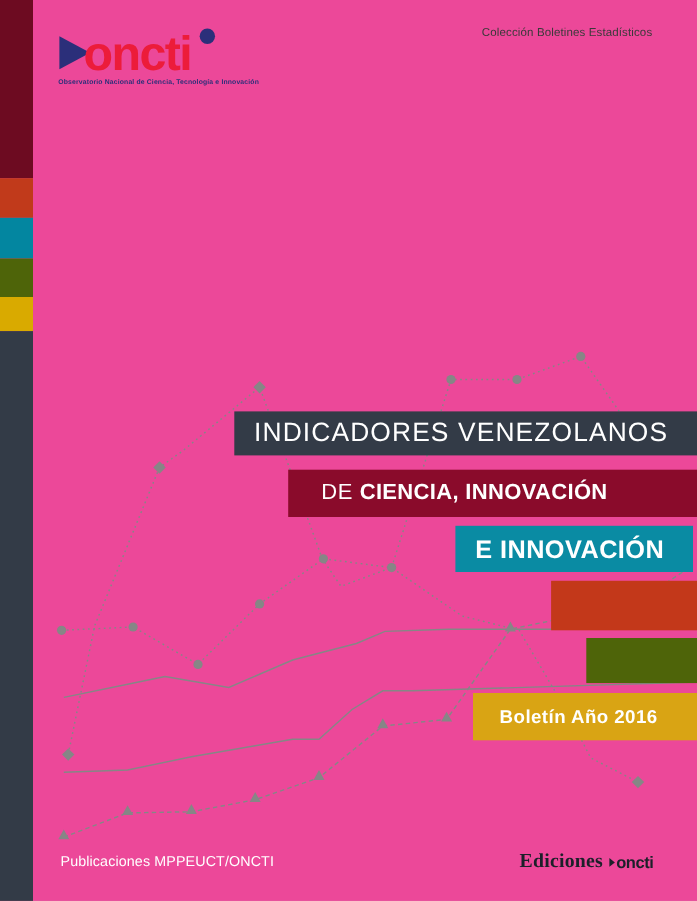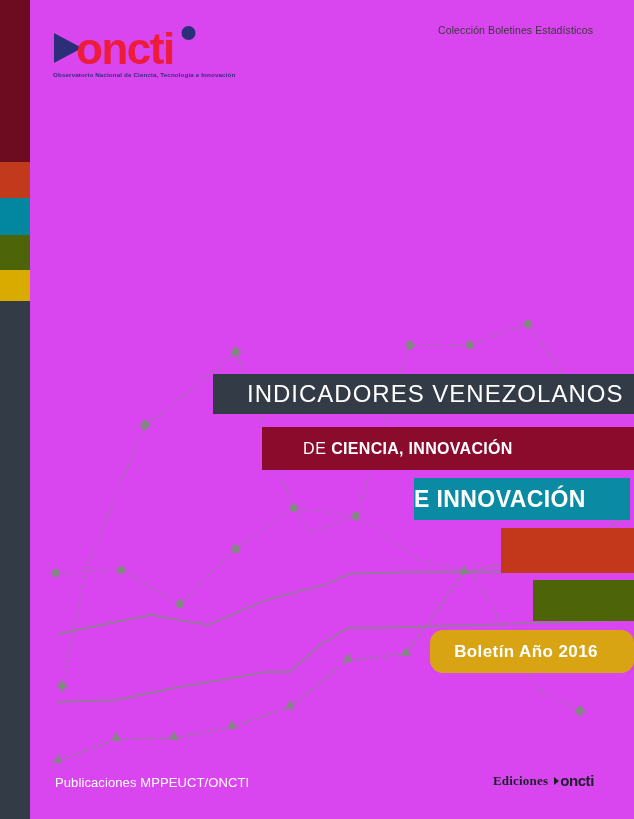--- a/index.html
+++ b/index.html
@@ -6,21 +6,21 @@
   body{
     width:634px;height:819px;
     background:#bdbdbd;
     font-family:"Liberation Sans", sans-serif;
     overflow:hidden;
     position:relative;
   }
   #cover{
     position:absolute;inset:0;
     width:634px;height:819px;
-    background:#d946ef;
+    background:#ec4899;
     overflow:hidden;
   }
 
   
   .rail{position:absolute;left:0;width:30px;}
   .rail-maroon{top:0;height:162px;background:#6d0b21;}
   .rail-orange{top:162px;height:36px;background:#c13a1b;}
   .rail-teal{top:198px;height:37px;background:#0386a0;}
   .rail-green{top:235px;height:35px;background:#4e6409;}
   .rail-gold{top:270px;height:31px;background:#d9aa00;}
@@ -51,59 +51,60 @@
   .tbar{
     position:absolute;
     display:flex;align-items:center;
     color:#ffffff;white-space:nowrap;
     box-sizing:border-box;
   }
   .tbar-1{
     left:213px;top:374px;width:421px;height:40px;
     background:#333b47;
     font-size:24px;letter-spacing:1.0px;font-weight:400;
-    padding-left:34px;
+    padding-left:18px;
   }
   .tbar-2{
     left:262px;top:427px;width:372px;height:43px;
     background:#8a0b2b;
-    font-size:16px;letter-spacing:.6px;
-    padding-left:41px;
+    font-size:20px;letter-spacing:.6px;
+    padding-left:30px;
   }
   .tbar-2 .light{font-weight:400;}
   .tbar-2 .bold{font-weight:700;margin-left:.30em;letter-spacing:.3px;}
   .tbar-3{
     left:414px;top:478px;width:216px;height:42px;
     background:#0a8ba3;
     font-size:23px;letter-spacing:.4px;font-weight:700;
+    padding-left:18px;
   }
 
   
   .blk{position:absolute;}
   .blk-orange{left:501px;top:528px;width:133px;height:45px;background:#c3381a;}
   .blk-green{left:533px;top:580px;width:101px;height:41px;background:#4e6409;}
   .blk-gold{
     left:430px;top:630px;width:204px;height:43px;background:#d9a414;
     display:flex;align-items:center;justify-content:center;
     color:#ffffff;font-weight:700;font-size:17px;letter-spacing:.4px;
-    box-sizing:border-box;padding-right:12px;border-radius:13px;
+    box-sizing:border-box;padding-right:12px;
   }
 
   
   .foot-left{
     position:absolute;left:55px;top:775px;
     font-size:13px;color:#ffffff;white-space:nowrap;letter-spacing:.1px;
   }
   .foot-right{
     position:absolute;right:40px;top:772px;
     display:flex;align-items:baseline;white-space:nowrap;
   }
   .foot-ediciones{
     font-family:"Liberation Serif", serif;
-    font-size:13px;font-weight:700;color:#1b2029;letter-spacing:.2px;
+    font-size:18px;font-weight:700;color:#1b2029;letter-spacing:.2px;
   }
   .foot-oncti-wrap{display:inline-flex;align-items:center;margin-left:6px;}
   .foot-tri{
     width:0;height:0;
     border-top:4px solid transparent;
     border-bottom:4px solid transparent;
     border-left:5px solid #1b2029;
     margin-right:1px;
   }
   .foot-oncti{

